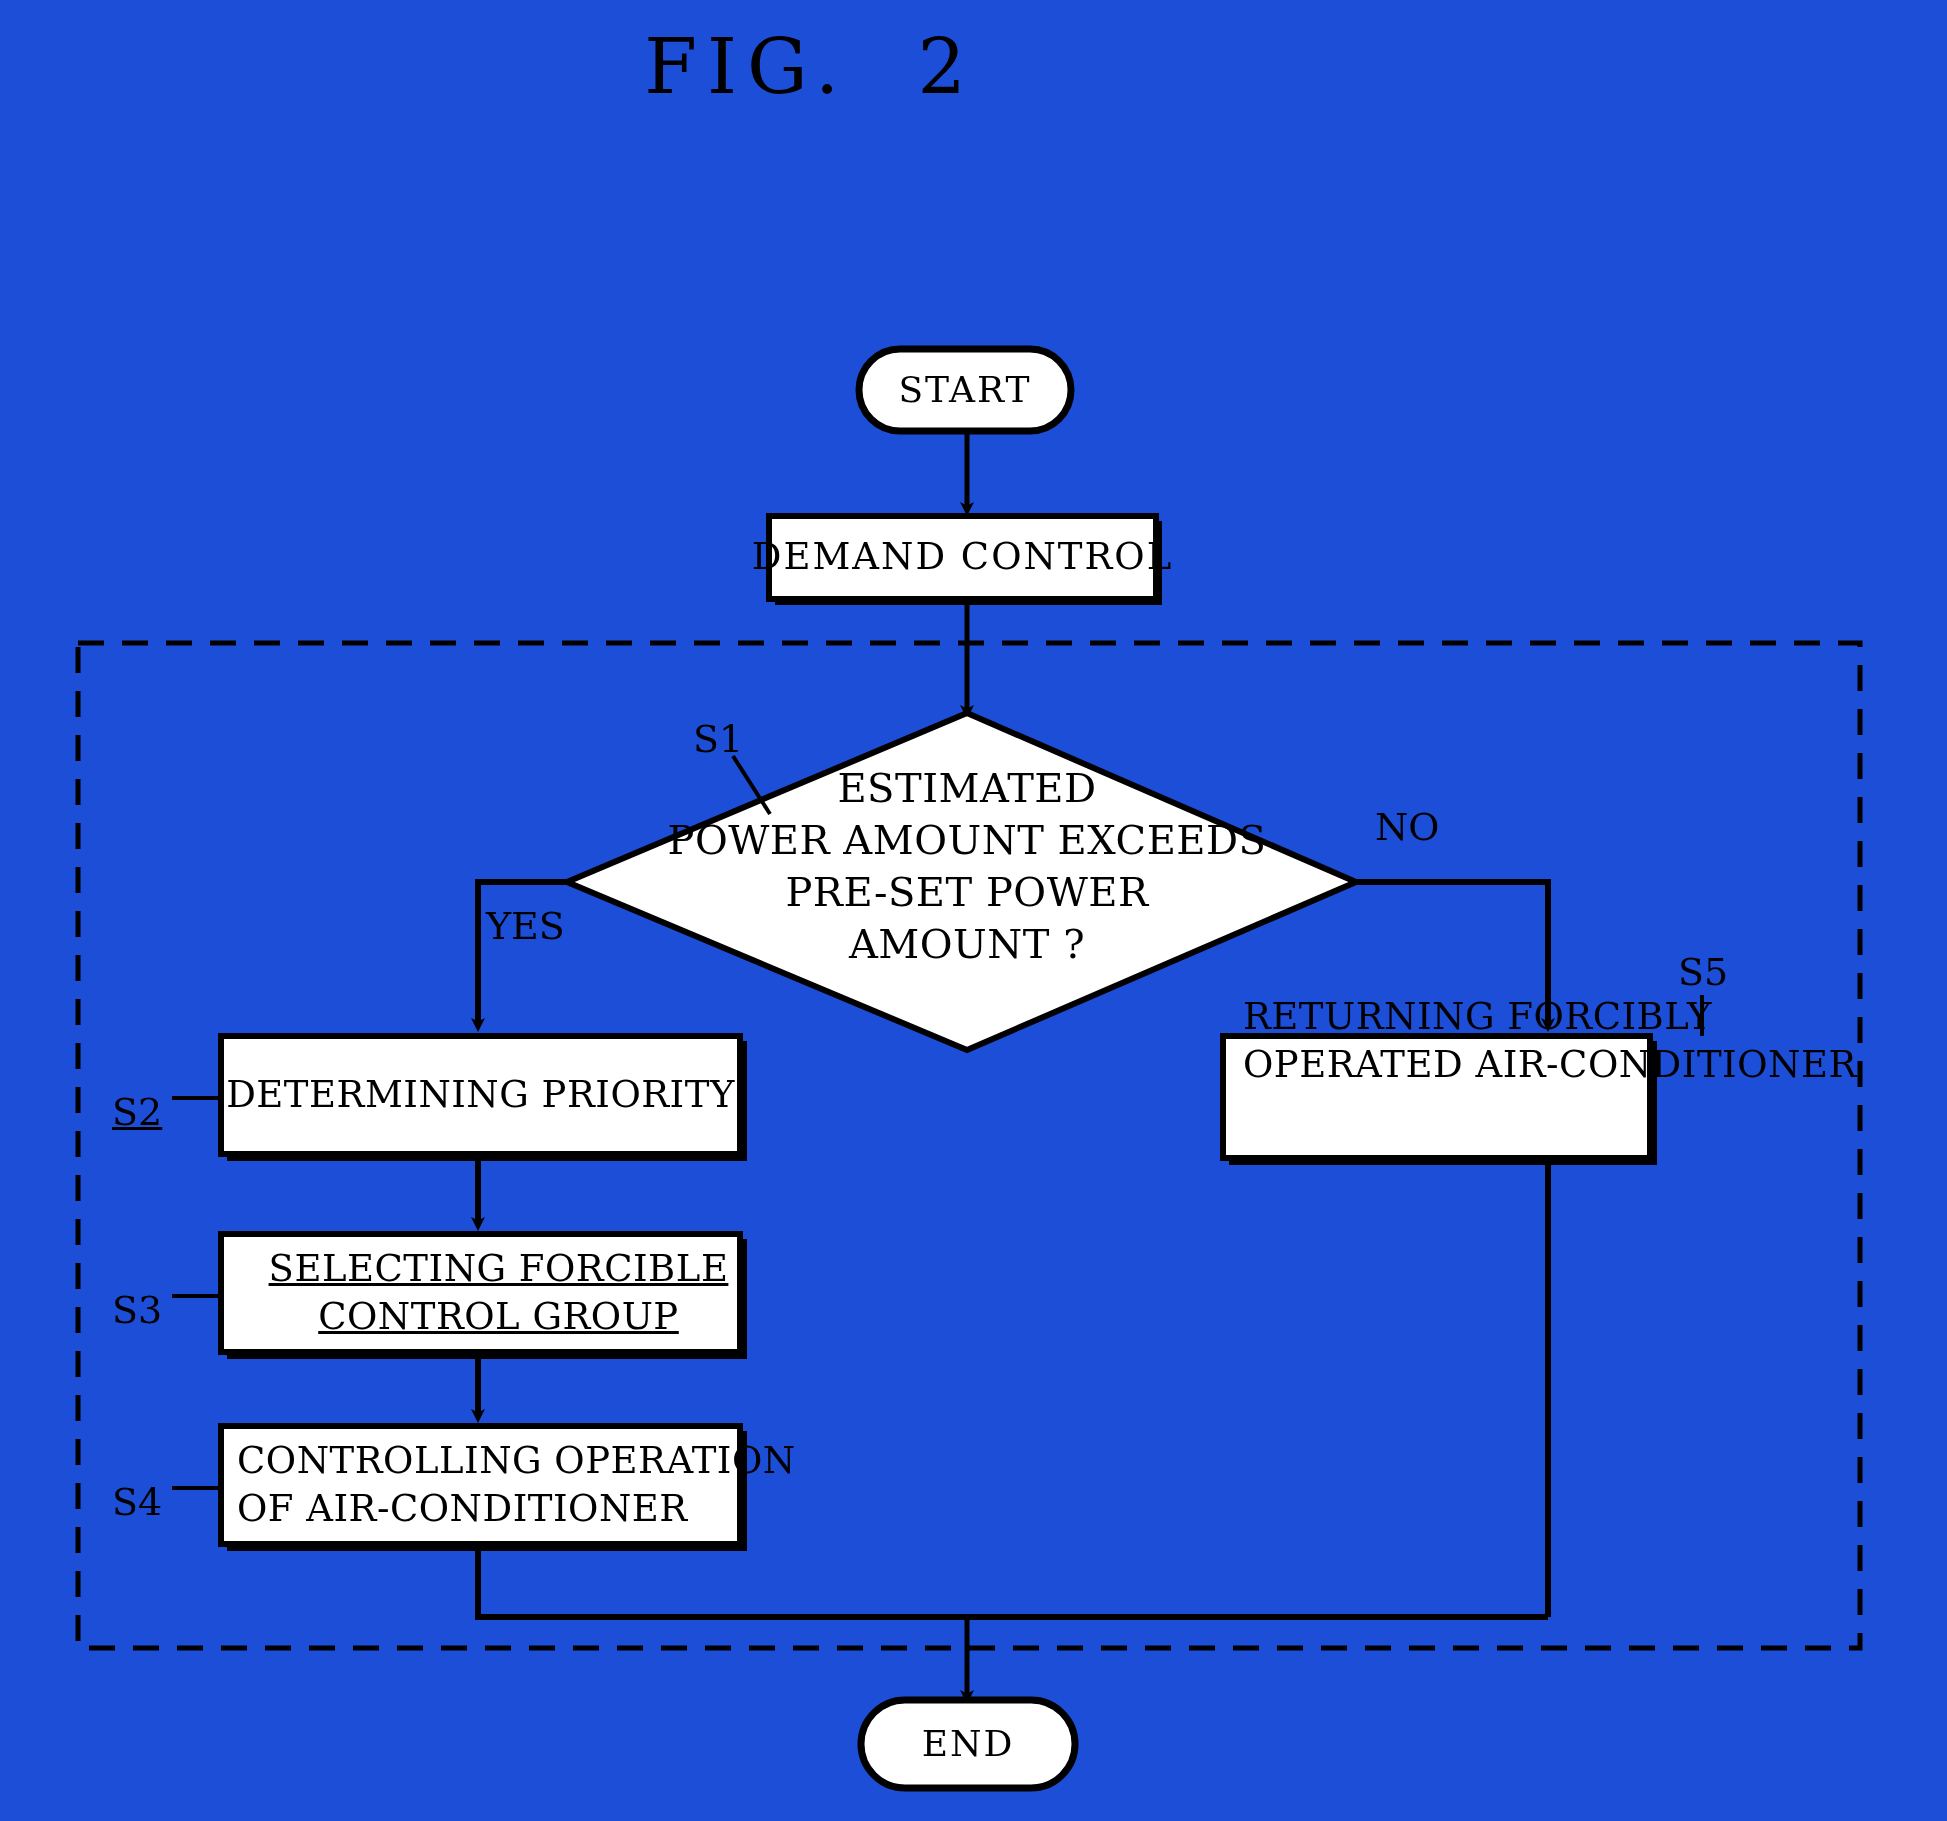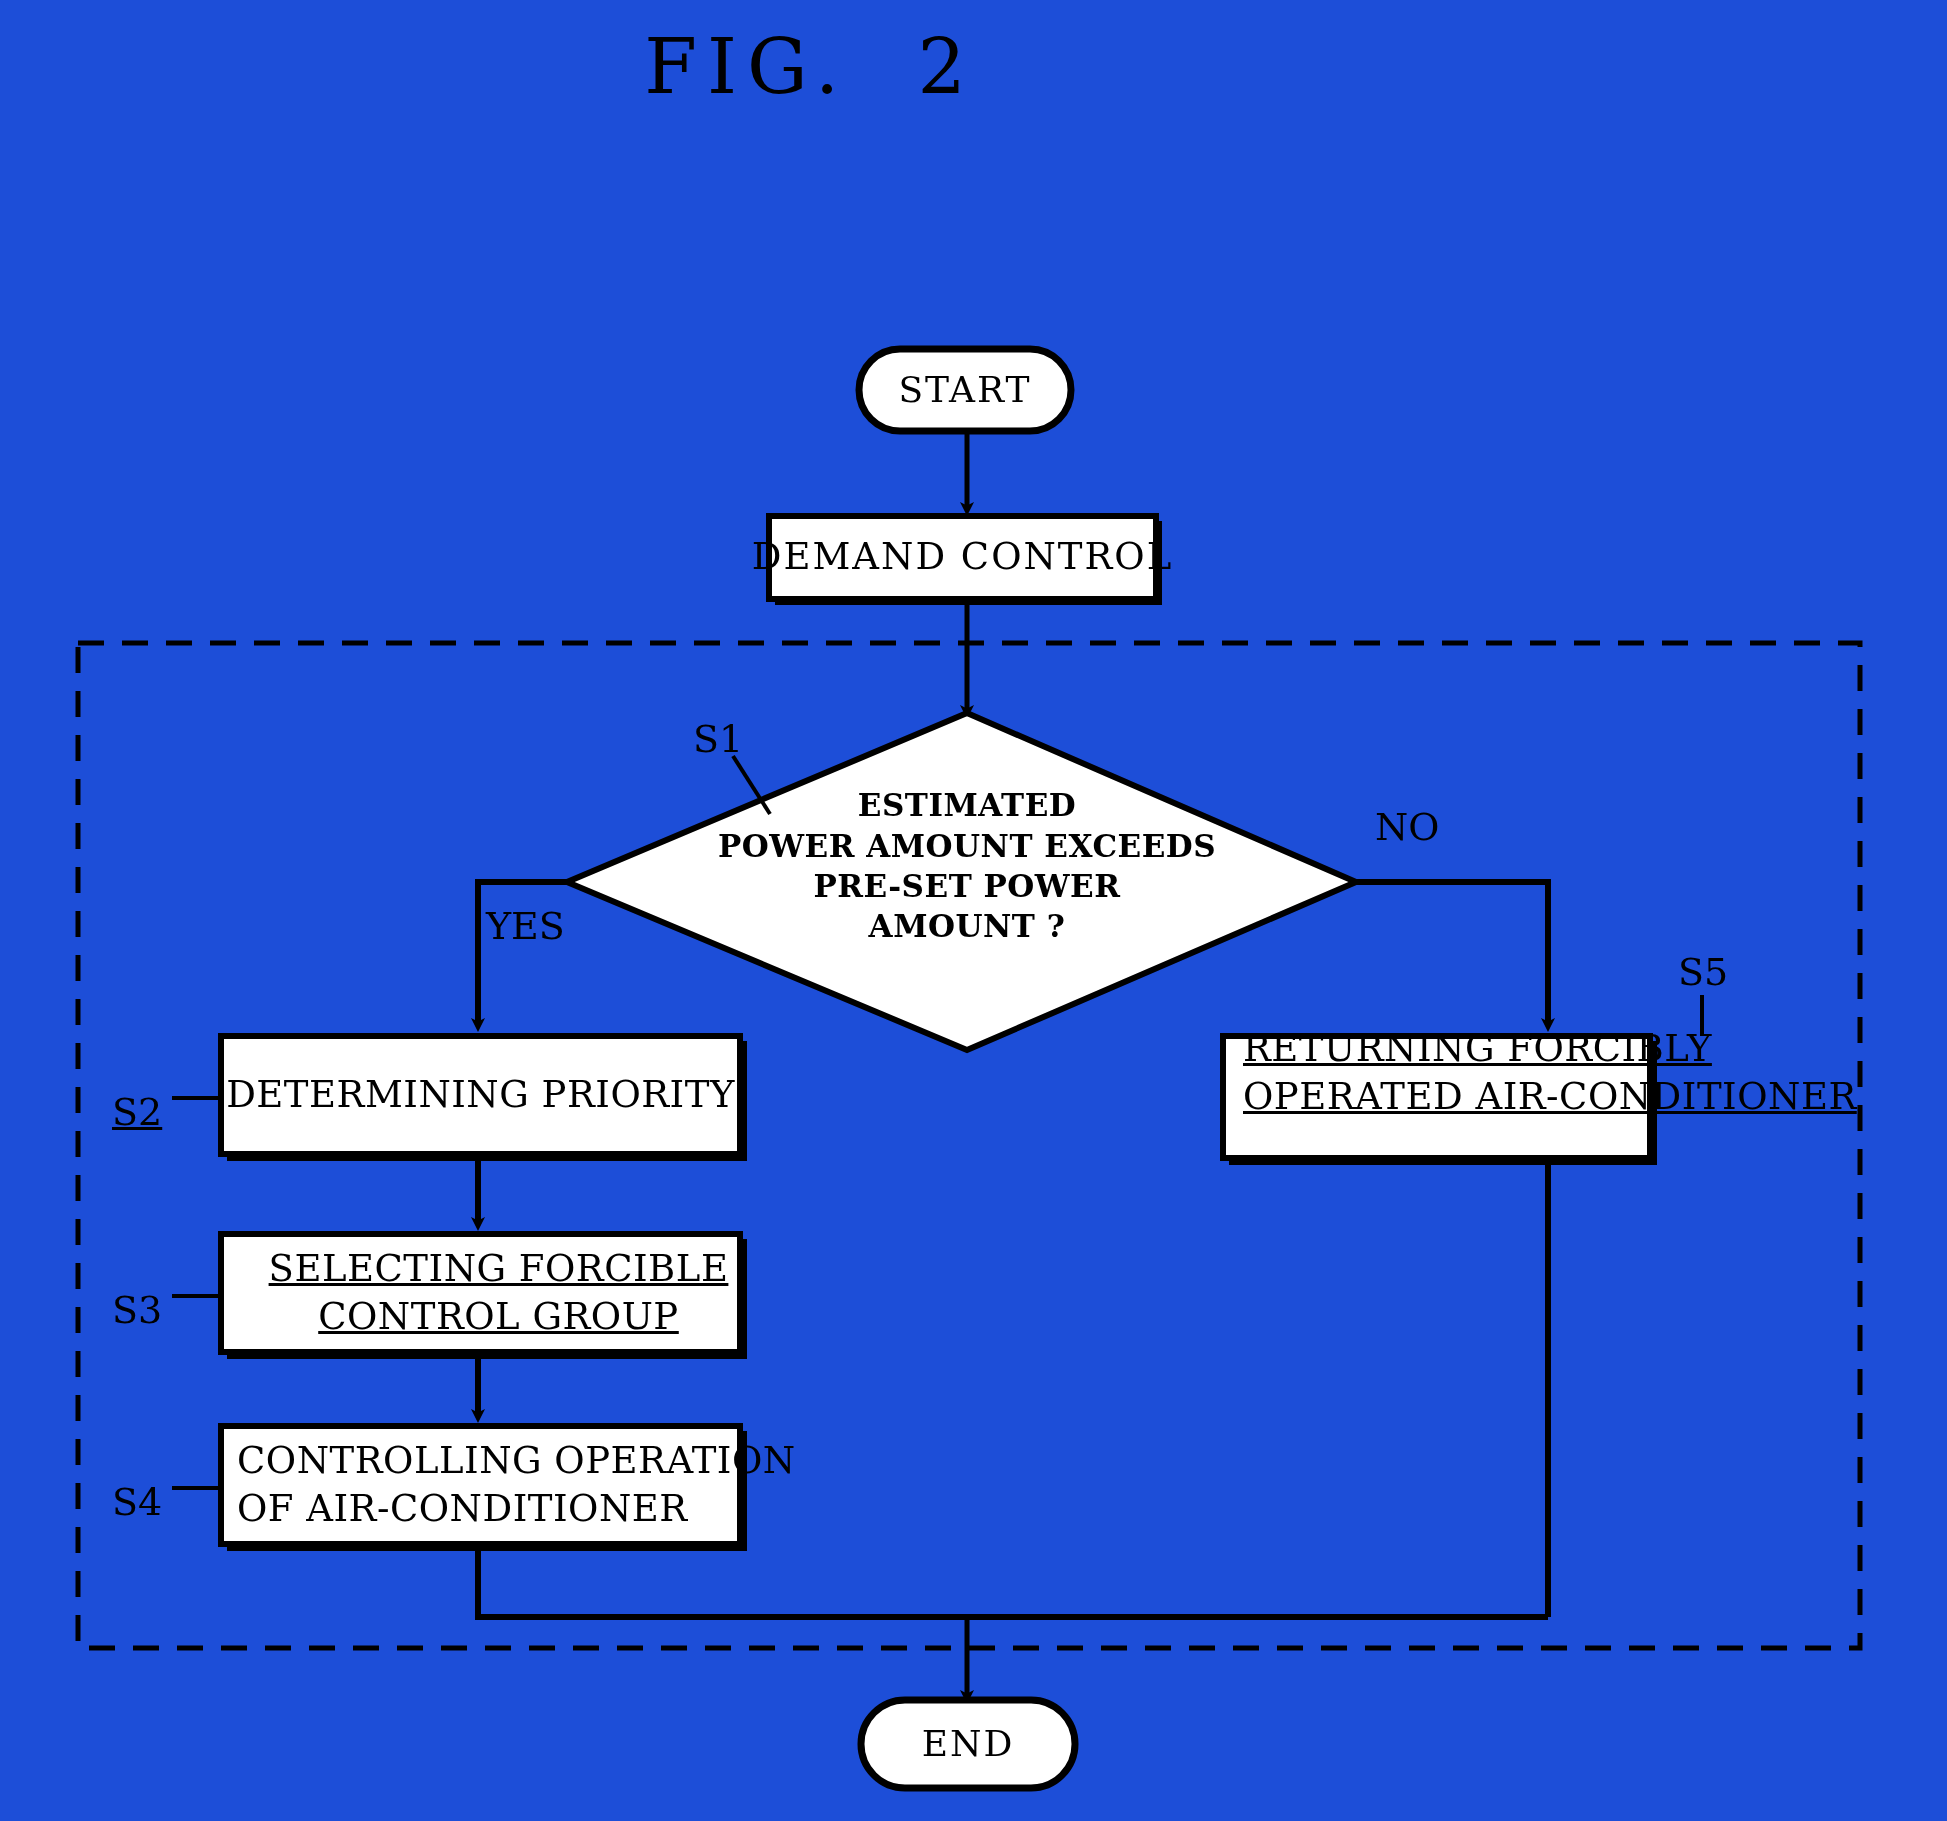--- a/index.html
+++ b/index.html
@@ -41,21 +41,21 @@
     align-items: center;
     justify-content: center;
     text-align: center;
     font-family: "DejaVu Serif", "Liberation Serif", serif;
     line-height: 1.30;
     white-space: pre;
     letter-spacing: 0.5px;
   }
   .term-text { font-size: 36px; letter-spacing: 2px; }
   .box-text  { font-size: 37px; letter-spacing: 0.5px; }
-  .dia-text  { font-size: 31px; letter-spacing: 0.5px; font-weight: bold; }
+  .dia-text  { font-size: 40px; letter-spacing: 0.5px; }
   .ref-label {
     position: absolute;
     font-size: 38px;
     font-family: "DejaVu Serif", "Liberation Serif", serif;
     white-space: pre;
     margin-top: 12px;
   }
   .branch-label {
     position: absolute;
     font-size: 38px;
@@ -155,20 +155,20 @@
 
   <div class="ref-label" style="left:112px; top:1468px;">S4</div>
 
   <div class="node-text box-text" style="left:221px; top:1426px; width:519px; height:118px; align-items:flex-start; padding-left:16px; box-sizing:border-box;">
     <div>CONTROLLING OPERATION</div>
     <div>OF AIR-CONDITIONER</div>
   </div>
 
   <div class="ref-label" style="left:1678px; top:938px;">S5</div>
 
-  <div class="node-text box-text" style="left:1223px; top:1012px; width:427px; height:122px; align-items:flex-start; padding-left:20px; box-sizing:border-box;text-decoration:underline;">
+  <div class="node-text box-text" style="left:1223px; top:980px; width:427px; height:122px; align-items:flex-start; padding-left:20px; box-sizing:border-box;">
     <div>RETURNING FORCIBLY</div>
     <div>OPERATED AIR-CONDITIONER</div>
   </div>
 
   <div class="node-text term-text" style="left:861px; top:1700px; width:214px; height:88px;">END</div>
 
 </div>
 
 </body></html>

